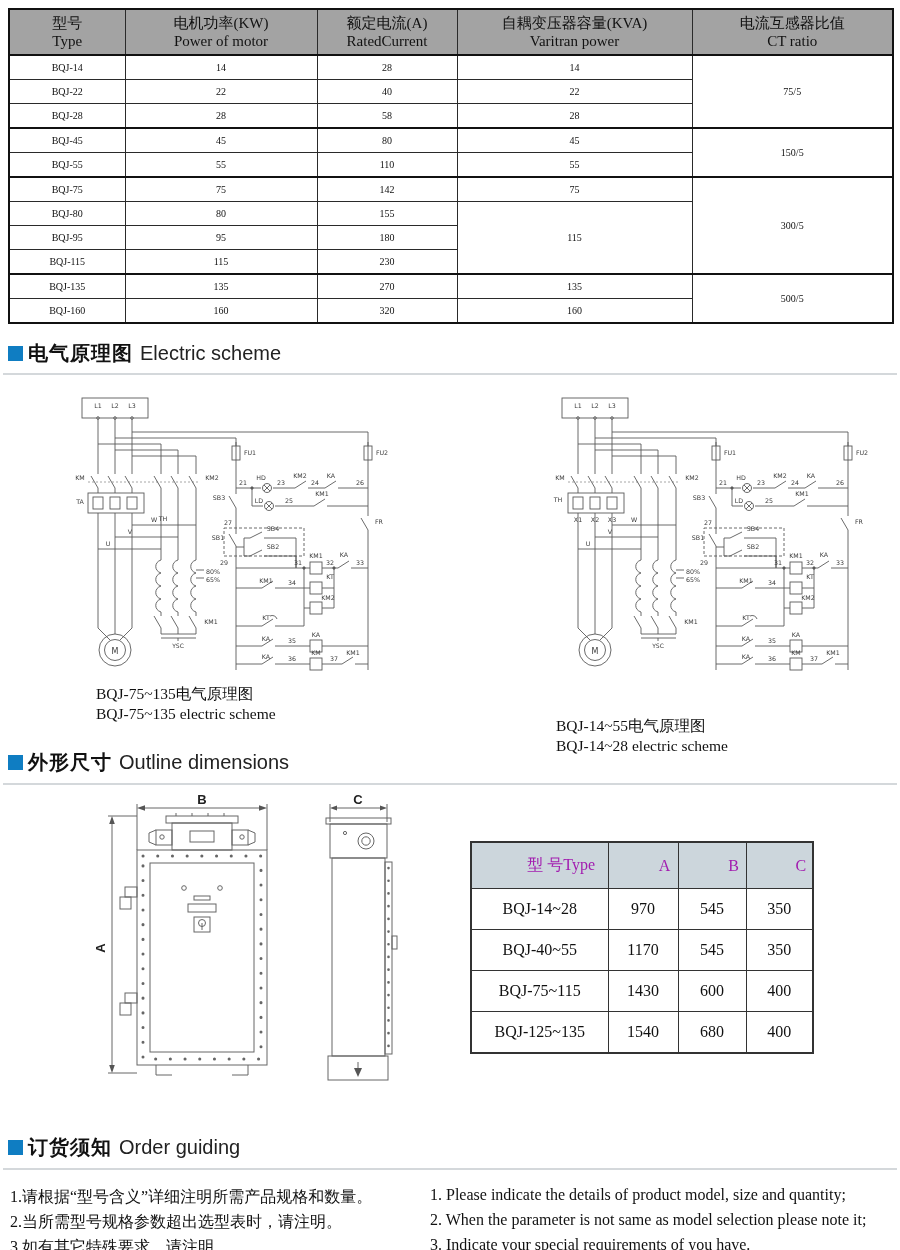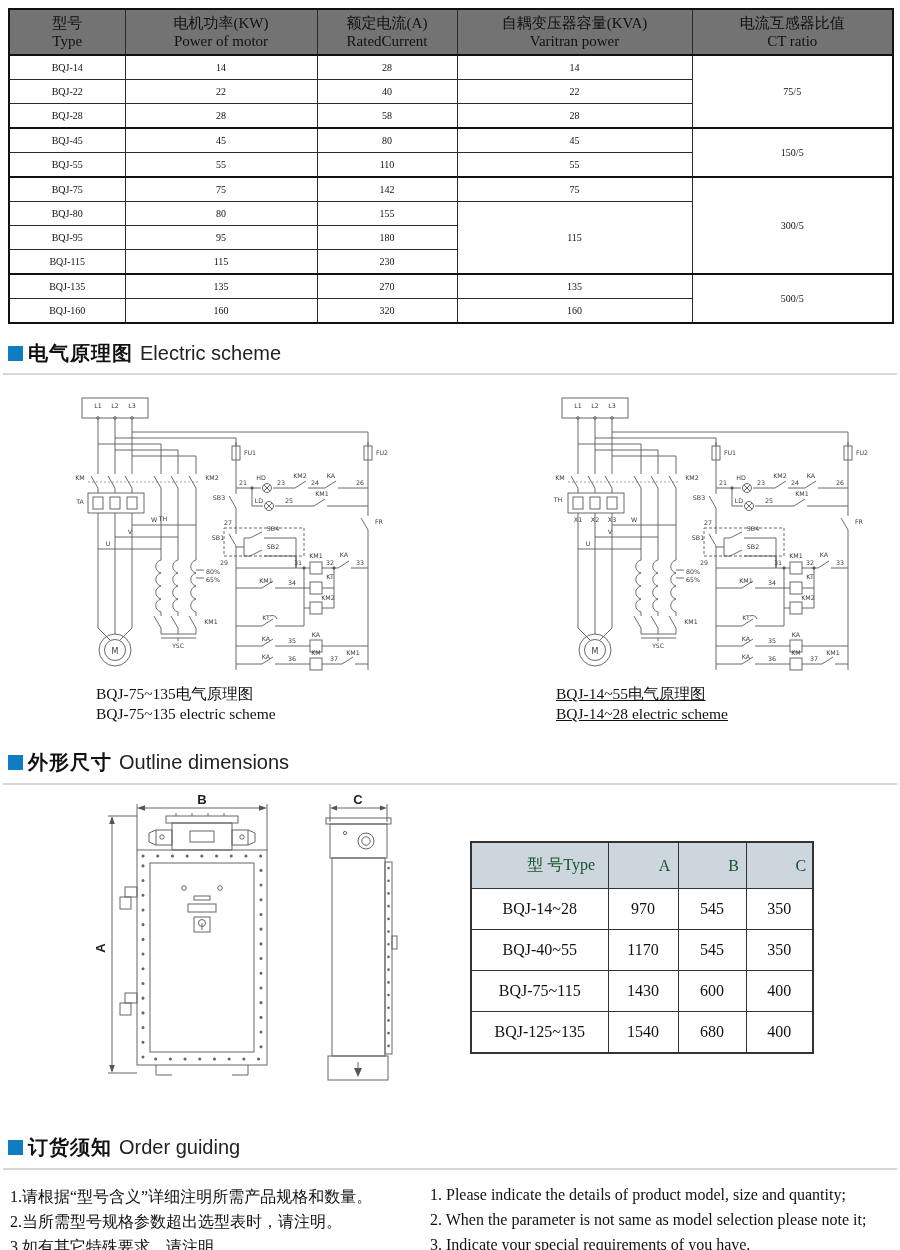--- a/index.html
+++ b/index.html
@@ -2,21 +2,21 @@
 <html><head>
 <meta charset="utf-8">
 <style>
   html,body{margin:0;padding:0;background:#fff;}
   #page{position:relative;width:900px;height:1250px;background:#ffffff;overflow:hidden;font-family:"Liberation Serif",serif;}
 
   
   table.spec{position:absolute;left:8px;top:8px;width:884px;border-collapse:collapse;table-layout:fixed;}
   .spec th,.spec td{border:1px solid #2a2a2a;text-align:center;padding:0;}
   table.spec{border:2px solid #111;}
-  .spec thead th{background:#737373;height:44px;font-weight:normal;border-bottom:2px solid #111;}
+  .spec thead th{background:#a3a3a3;height:44px;font-weight:normal;border-bottom:2px solid #111;}
   .spec thead .zh{font-size:15px;color:#111;line-height:19px;}
   .spec thead .en{font-size:15px;color:#111;line-height:17px;}
   .spec tbody td{height:23px;font-size:10px;color:#111;}
   .spec tr.thick td{border-top:2px solid #111;}
 
   
   .section{position:absolute;left:8px;display:flex;align-items:center;gap:5px;font-family:"Liberation Sans",sans-serif;}
   .bullet{width:15px;height:15px;background:#0f7dc2;flex:0 0 auto;}
   .sec-zh{font-size:20px;font-weight:bold;color:#111;letter-spacing:1px;}
   .sec-en{font-size:20px;color:#222;margin-left:2px;}
@@ -28,21 +28,21 @@
   .caption{position:absolute;text-align:left;font-size:15.5px;color:#111;line-height:20px;}
 
   
   #outline-box{position:absolute;left:82px;top:790px;width:340px;height:310px;}
   #outline-box text{fill:#222;font-family:"Liberation Sans",sans-serif;font-size:13px;font-weight:bold;text-anchor:middle;}
 
   
   table.dim{position:absolute;left:470px;top:841px;width:342px;border-collapse:collapse;table-layout:fixed;}
   .dim th,.dim td{border:1px solid #333;text-align:center;padding:0;}
   table.dim{border:2px solid #333;}
-  .dim thead th{background:#ccd6dc;height:45px;font-weight:normal;font-size:16px;color:#14532d;padding-left:43px;}
+  .dim thead th{background:#ccd6dc;height:45px;font-weight:normal;font-size:16px;color:#a21caf;padding-left:43px;}
   .dim tbody td{height:40px;font-size:16px;color:#111;}
 
   
   .notes{position:absolute;font-size:16px;color:#111;line-height:25px;white-space:nowrap;}
 </style>
 </head>
 <body>
 
 <div id="page">
 
@@ -337,21 +337,21 @@
         <text x="268" y="273" font-size="6.3">37</text>
         <text x="287" y="267" font-size="6.3">KM1</text>
         <text x="313" y="136" font-size="6.3">FR</text>
       </g>
   </svg>
 
   <div class="caption" style="left:96px;top:684px;width:290px;">
     <div>BQJ-75~135电气原理图</div>
     <div>BQJ-75~135 electric scheme</div>
   </div>
-  <div class="caption" style="left:556px;top:684px;width:300px;text-decoration:underline;">
+  <div class="caption" style="left:556px;top:716px;width:300px;">
     <div>BQJ-14~55电气原理图</div>
     <div>BQJ-14~28 electric scheme</div>
   </div>
 
   <div class="section" style="top:749px;justify-content:space-between;">
     <span class="bullet"></span>
     <span class="sec-zh">外形尺寸</span>
     <span class="sec-en">Outline  dimensions</span>
   </div>
   <div class="rule" style="top:783px;"></div>

